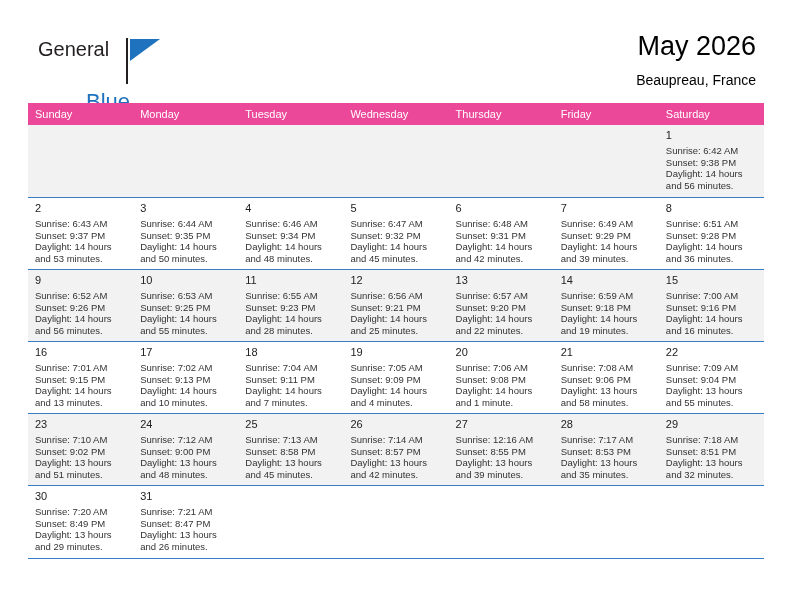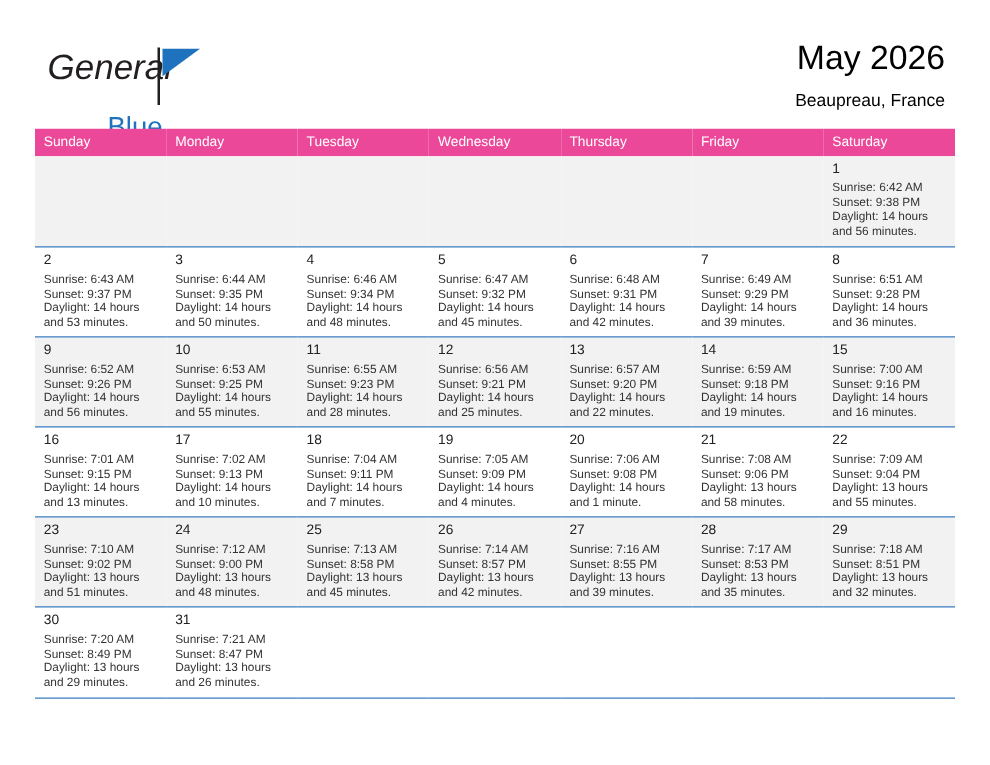--- a/index.html
+++ b/index.html
@@ -33,25 +33,24 @@
     position: absolute;
     left: 38px;
     top: 38px;
     width: 250px;
     height: 52px;
   }
   .brand-general {
     position: absolute;
     left: 0;
     top: 0;
-    font-size: 28px;
+    font-size: 20px;
     letter-spacing: 0px;
     color: #231f20;
     font-family: "Liberation Sans", sans-serif;
-    font-style: italic;
   }
   .brand-blue {
     position: absolute;
     left: 48px;
     top: 23px;
     font-size: 22px;
     color: #1f72bd;
     font-family: "Liberation Sans", sans-serif;
     margin-top: 28px;
   }
@@ -490,21 +489,21 @@
                 <div>Sunset: 8:57 PM</div>
                 <div>Daylight: 13 hours</div>
                 <div>and 42 minutes.</div>
               </div>
             </div>
           </td>
           <td>
             <div class="cell">
               <div class="daynum">27</div>
               <div class="info">
-                <div>Sunrise: 7:16 AM</div>
+                <div>Sunrise: 12:16 AM</div>
                 <div>Sunset: 8:55 PM</div>
                 <div>Daylight: 13 hours</div>
                 <div>and 39 minutes.</div>
               </div>
             </div>
           </td>
           <td>
             <div class="cell">
               <div class="daynum">28</div>
               <div class="info">

